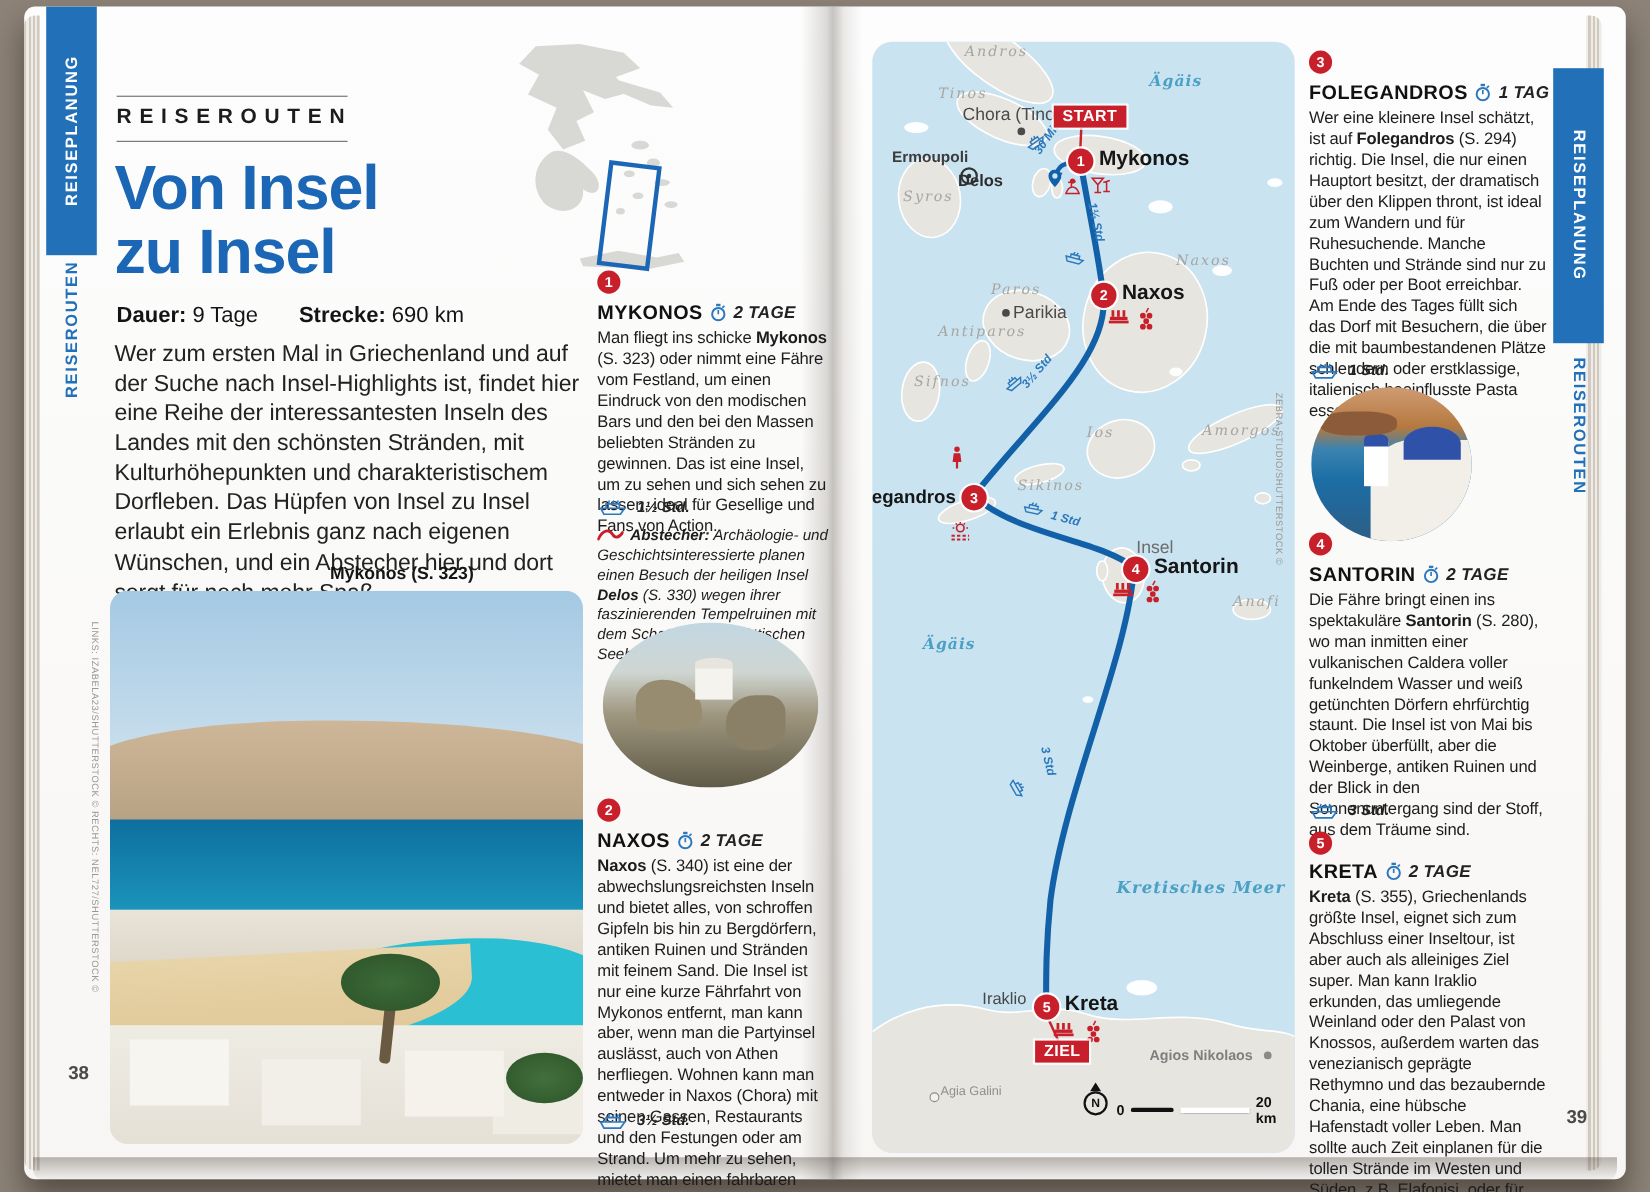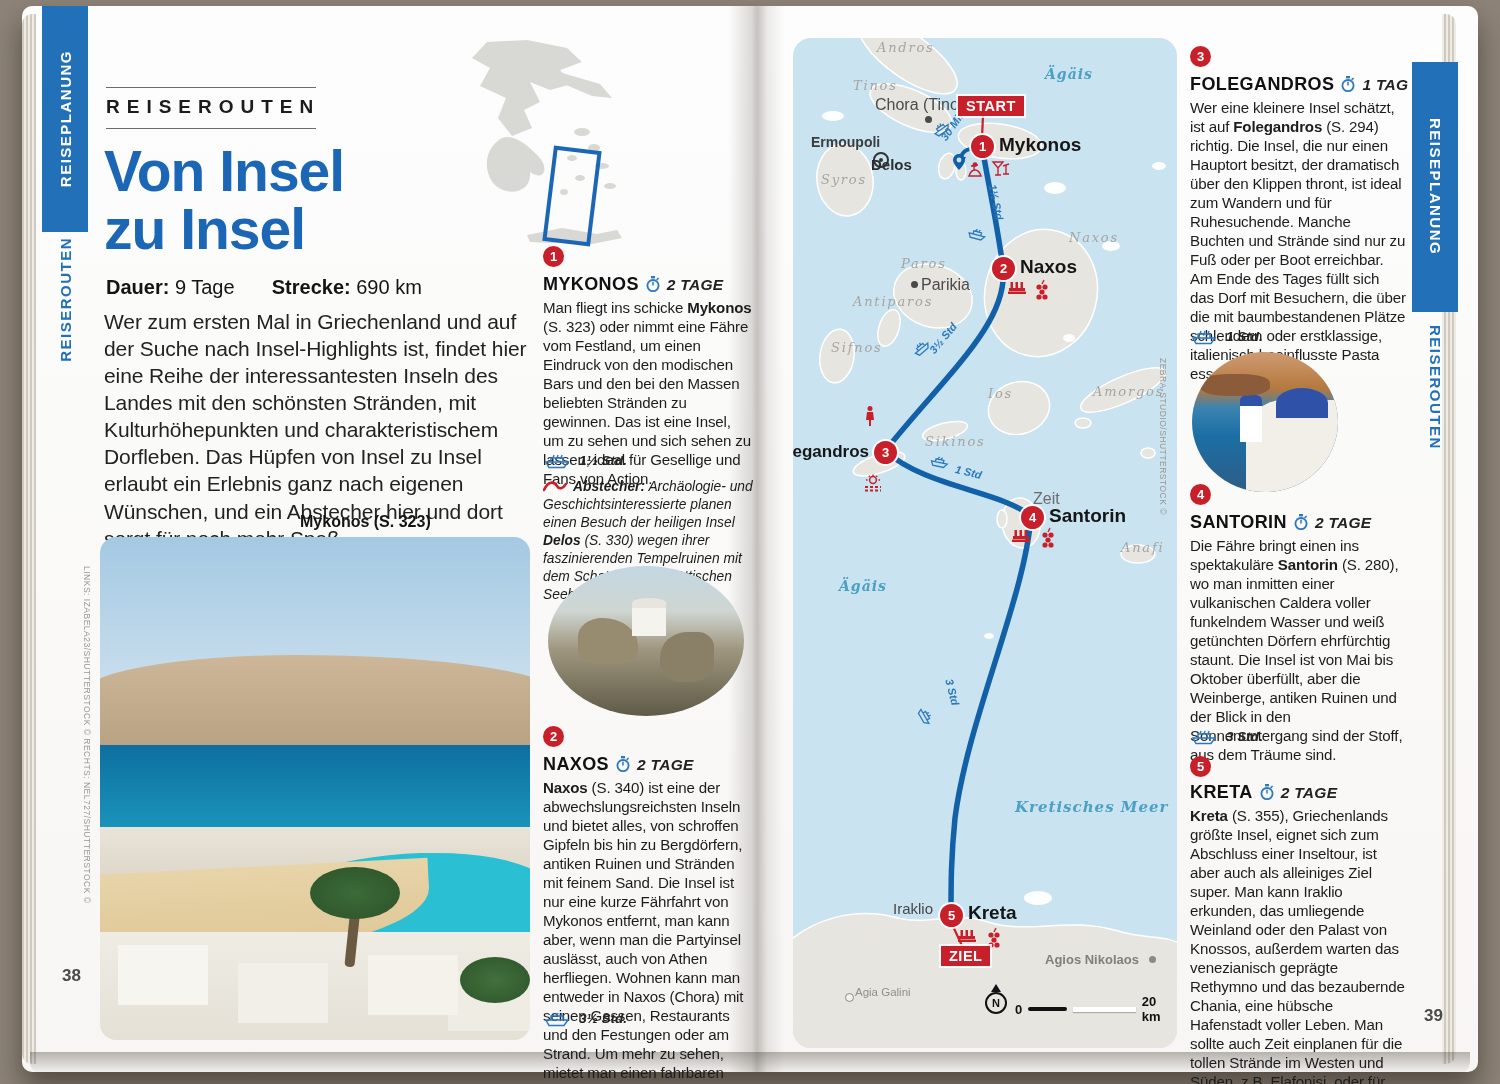--- a/index.html
+++ b/index.html
@@ -339,21 +339,21 @@
   <div class="abs target" style="left:80px;top:114px;">
       <i></i>
     </div>
   <div class="abs pl" style="left:78px;top:118px;font-size:15px;font-weight:bold;color:#2d2d2d;">Delos</div>
   <svg class="abs" style="left:160px;top:116px;" width="12" height="16" viewBox="0 0 12 16">
       <path d="M6,0 C9.3,0 12,2.7 12,6 C12,10 6,16 6,16 C6,16 0,10 0,6 C0,2.7 2.7,0 6,0 Z" fill="#1160a8"></path>
       <circle cx="6" cy="6" r="2.4" fill="#c9e3f0"></circle>
     </svg>
   <div class="abs pl" style="left:128px;top:238px;">Parikia</div>
   <div class="abs dot" style="left:118px;top:243px;"></div>
-  <div class="abs pl" style="left:240px;top:452px;color:#6c6c6c;">Zeit</div>
+  <div class="abs pl" style="left:240px;top:452px;color:#6c6c6c;">Insel</div>
   <div class="abs pl" style="left:100px;top:862px;font-size:15px;color:#474747;">Iraklio</div>
   <div class="abs pl2" style="left:252px;top:914px;">Agios Nikolaos</div>
   <div class="abs dot" style="left:356px;top:918px;background:#8a8a88;"></div>
   <div class="abs pl" style="left:62px;top:948px;color:#8f8f8d;font-size:11.5px;">Agia Galini</div>
   <div class="abs odot" style="left:52px;top:955px;"></div>
 
   <div class="abs fert" style="left:142px;top:80px;transform:rotate(-55deg);">30 Min.</div>
   <div class="abs fert" style="left:185px;top:158px;transform:rotate(78deg);">1½ Std</div>
   <div class="abs fert" style="left:132px;top:294px;transform:rotate(-50deg);">3½ Std</div>
   <div class="abs fert" style="left:162px;top:428px;transform:rotate(14deg);">1 Std</div>

